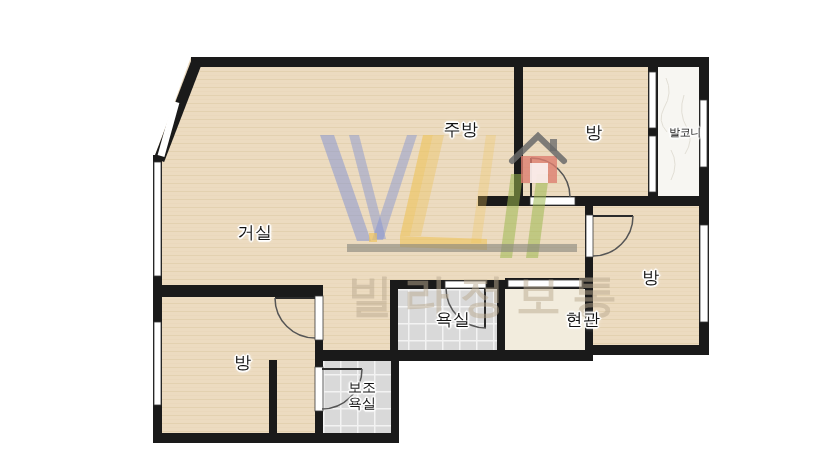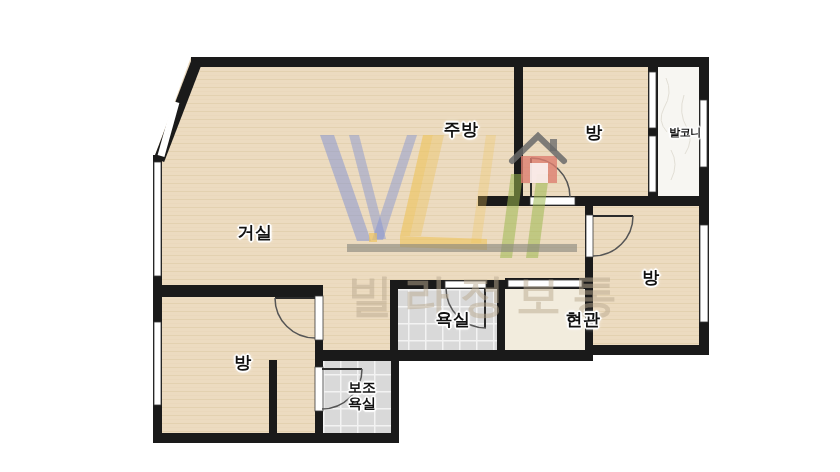--- a/index.html
+++ b/index.html
@@ -3,21 +3,21 @@
 <meta charset="utf-8">
 <style>
   html,body{margin:0;padding:0;background:#ffffff;}
   #stage{
     position:relative;width:840px;height:472px;background:#ffffff;overflow:hidden;
     font-family:"Liberation Sans","DejaVu Sans",sans-serif;
   }
   #plan-svg{position:absolute;left:0;top:0;}
   .room-label{
     position:absolute;transform:translate(-50%,-50%);
-    font-weight:700;color:#111;font-size:17px;letter-spacing:0.5px;white-space:nowrap;
+    font-weight:400;color:#111;font-size:17px;letter-spacing:0.5px;white-space:nowrap;
     text-shadow:-1px -1px 0 #fff,1px -1px 0 #fff,-1px 1px 0 #fff,1px 1px 0 #fff,
                 -2px 0 1px #fff,2px 0 1px #fff,0 -2px 1px #fff,0 2px 1px #fff,0 0 5px #fff;
     padding-left:8px;
   }
   .room-label.small{font-size:11px;letter-spacing:-0.5px;}
   .room-label.two-line{font-size:14px;line-height:16px;text-align:left;letter-spacing:0;}
   #wm-tagline{
     position:absolute;left:344px;top:252px;white-space:nowrap;
     display:flex;align-items:baseline;gap:2px;
   }

